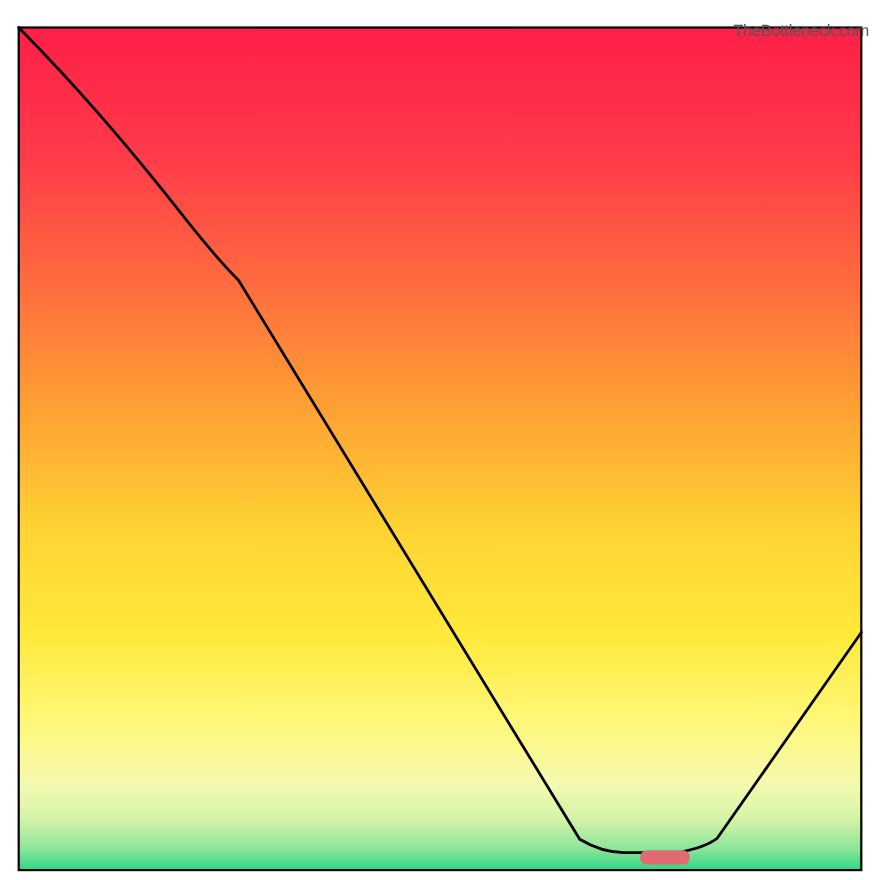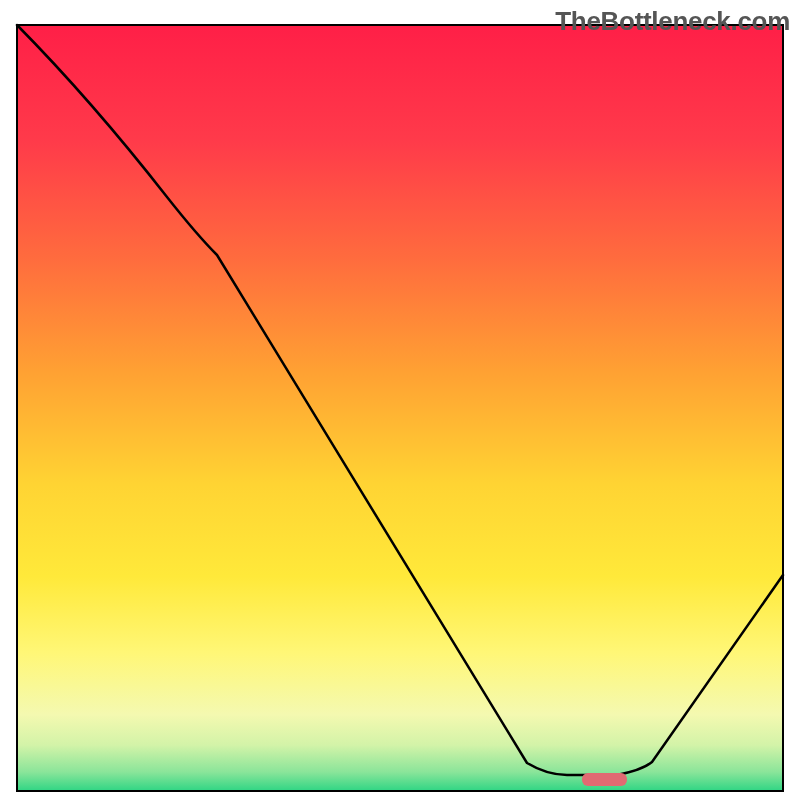--- a/index.html
+++ b/index.html
@@ -6,25 +6,25 @@
   body {
     width: 800px;
     height: 800px;
     background: #ffffff;
     font-family: Arial, sans-serif;
     position: relative;
     overflow: hidden;
   }
   .watermark {
     position: absolute;
-    top: 6px;
+    top: 20px;
     right: 10px;
     font-family: Arial, sans-serif;
-    font-size: 26px;
-    font-weight: 700;
+    font-size: 15px;
+    font-weight: 400;
     color: #555555;
     letter-spacing: -0.3px;
     z-index: 10;
   }
   .plot-area {
     position: absolute;
     left: 17px;
     top: 25px;
     width: 766px;
     height: 766px;

